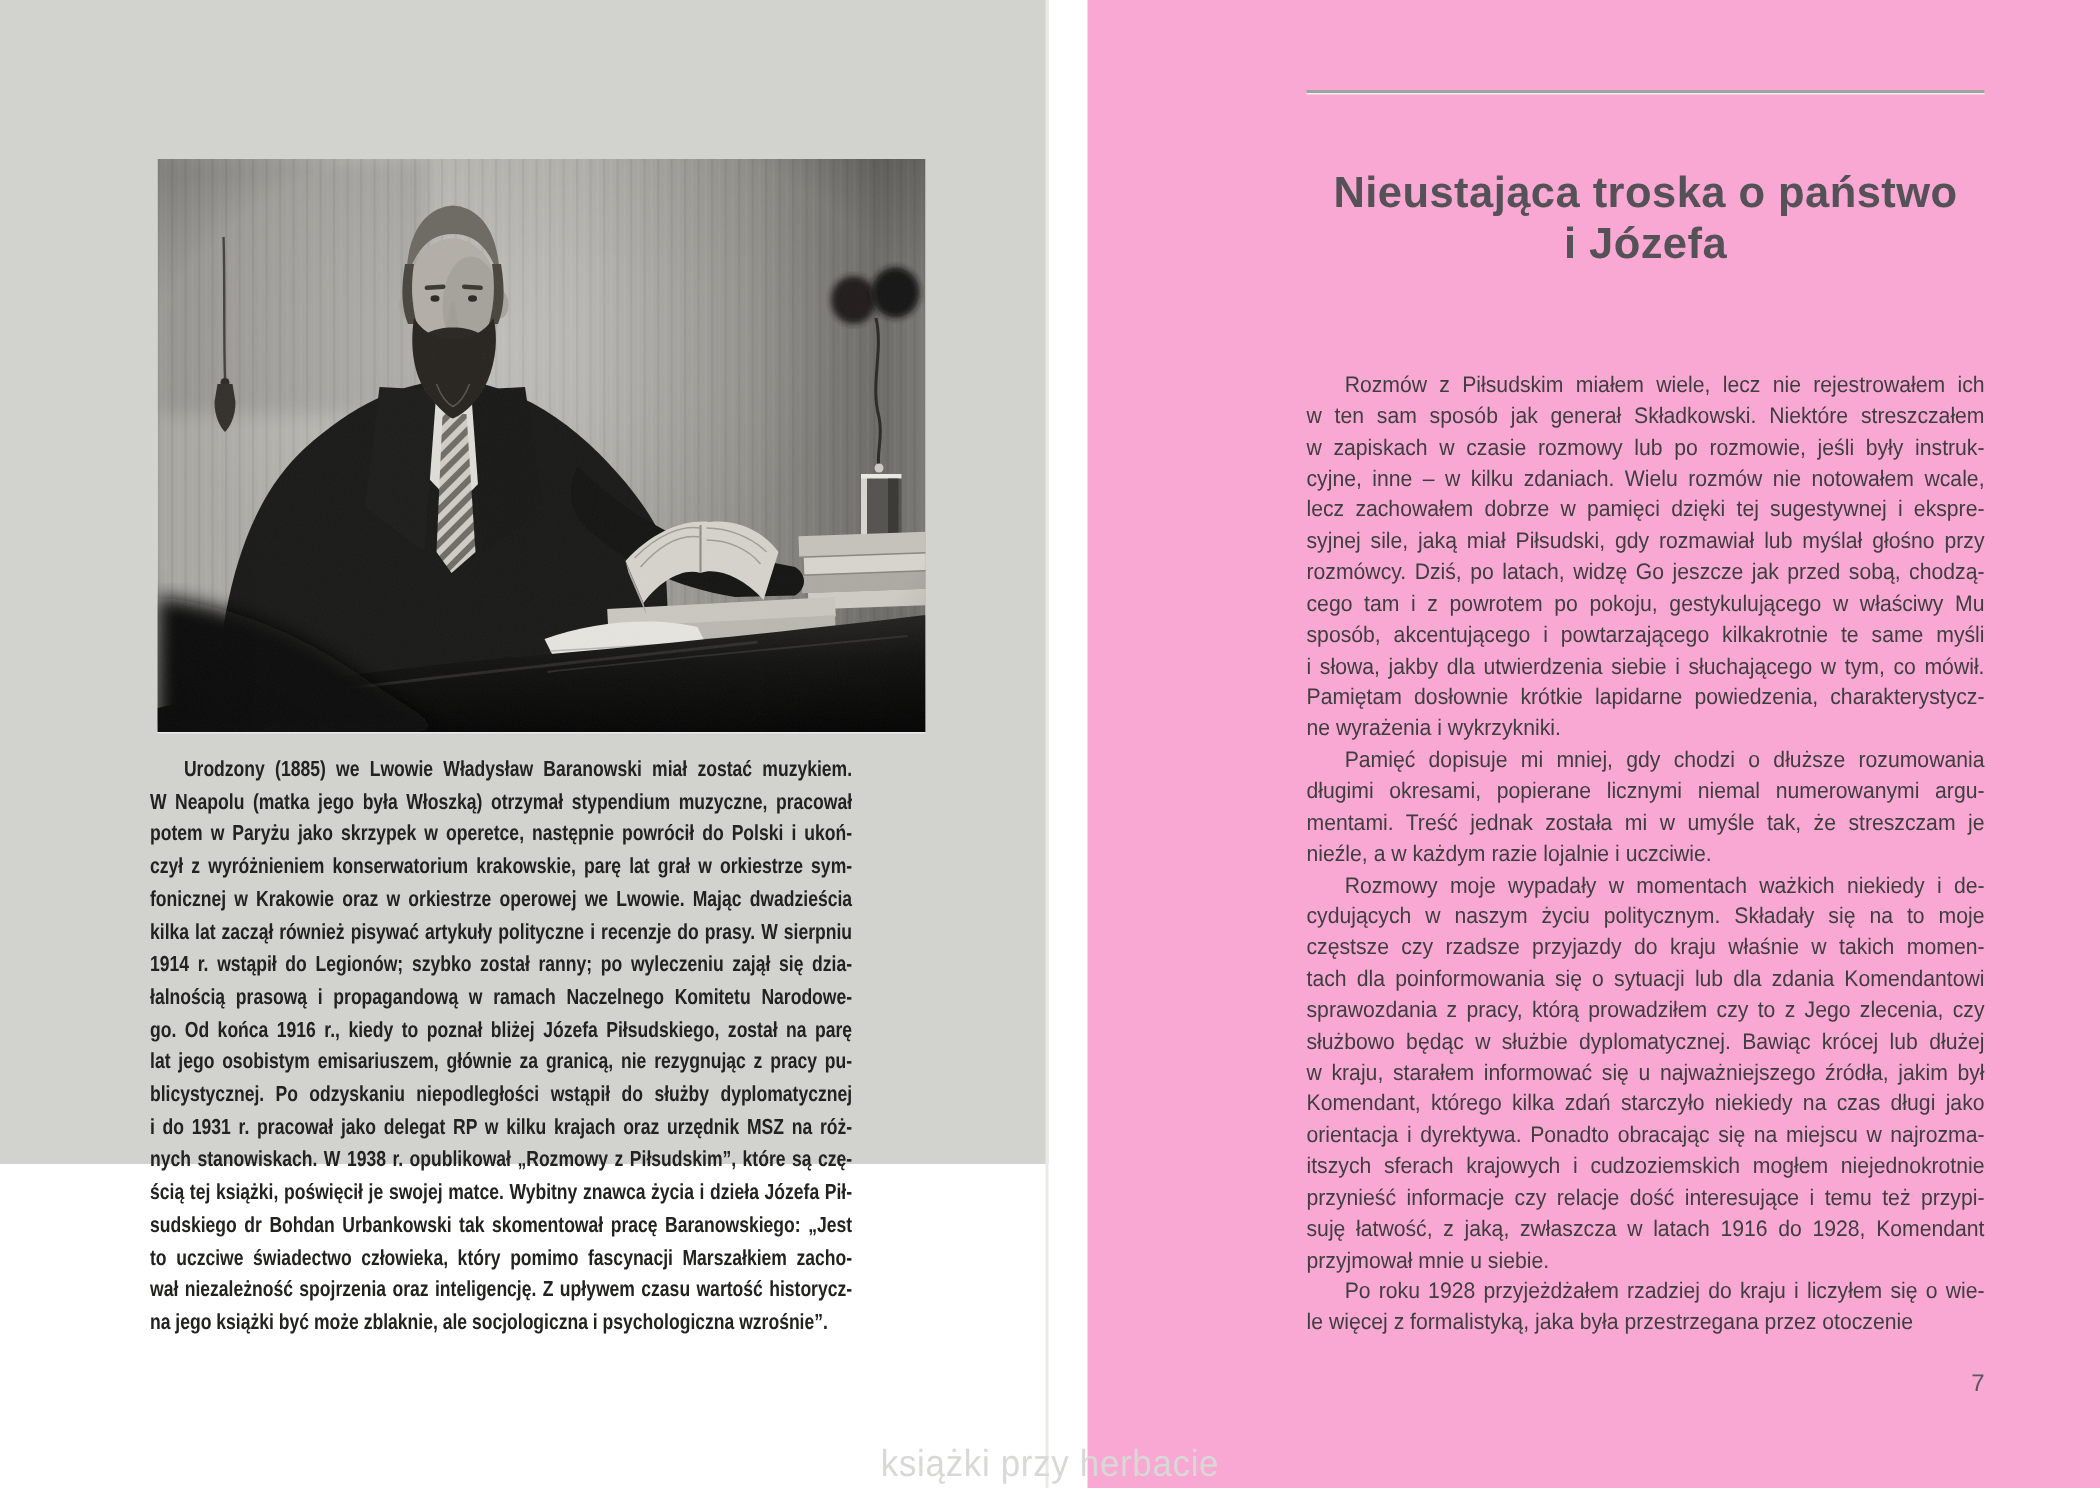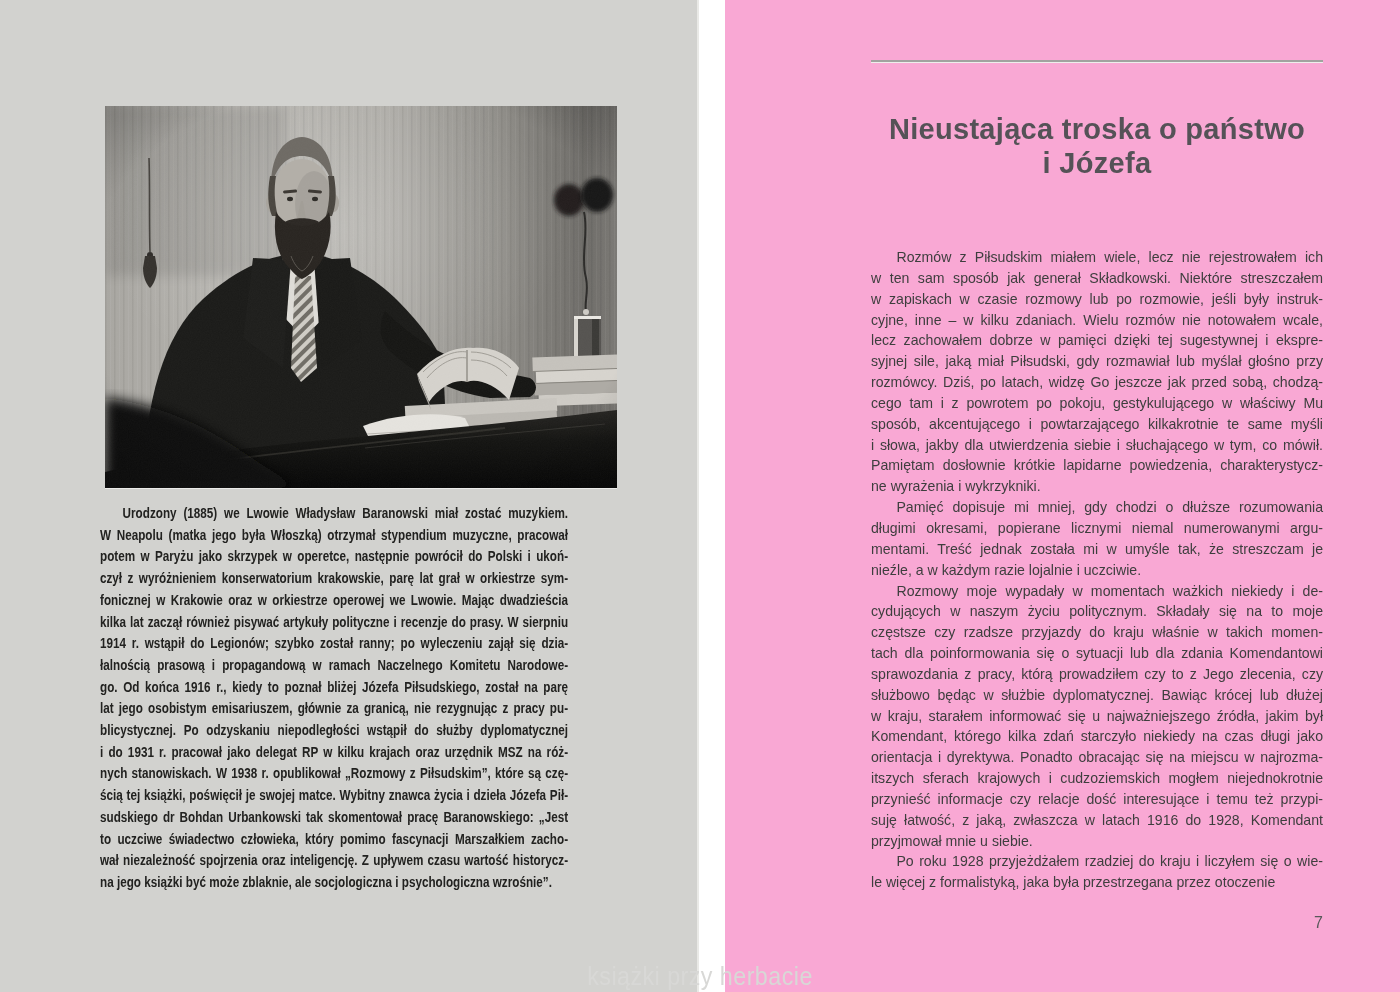--- a/index.html
+++ b/index.html
@@ -1,18 +1,18 @@
 <!DOCTYPE html>
 <html><head>
 <meta charset="utf-8">
 <style>
   html,body{margin:0;padding:0;background:#ffffff;}
   .spread{position:relative;width:1400px;height:992px;overflow:hidden;background:#ffffff;
           font-family:"Liberation Sans",sans-serif;}
-  .page-left{position:absolute;left:0;top:0;width:699px;height:992px;background:#d2d2cf;}
+  .page-left{position:absolute;left:0;top:0;width:699px;height:776px;background:#d2d2cf;}
   .page-left .seam{position:absolute;right:0;top:0;width:2px;height:992px;background:#e9e9e6;}
   .page-right{position:absolute;left:725px;top:0;width:701px;height:992px;background:#f9a8d4;}
 
   .photo{position:absolute;left:105px;top:106px;width:512px;height:382px;
          box-shadow:0 1px 0 rgba(255,255,255,.55);}
   .photo svg{display:block;width:512px;height:382px;}
 
   .caption{position:absolute;left:100px;top:503px;width:580px;transform:scaleX(.807);
            transform-origin:0 0;font-size:14.5px;line-height:21.7px;font-weight:bold;
            color:#222220;letter-spacing:0;}

